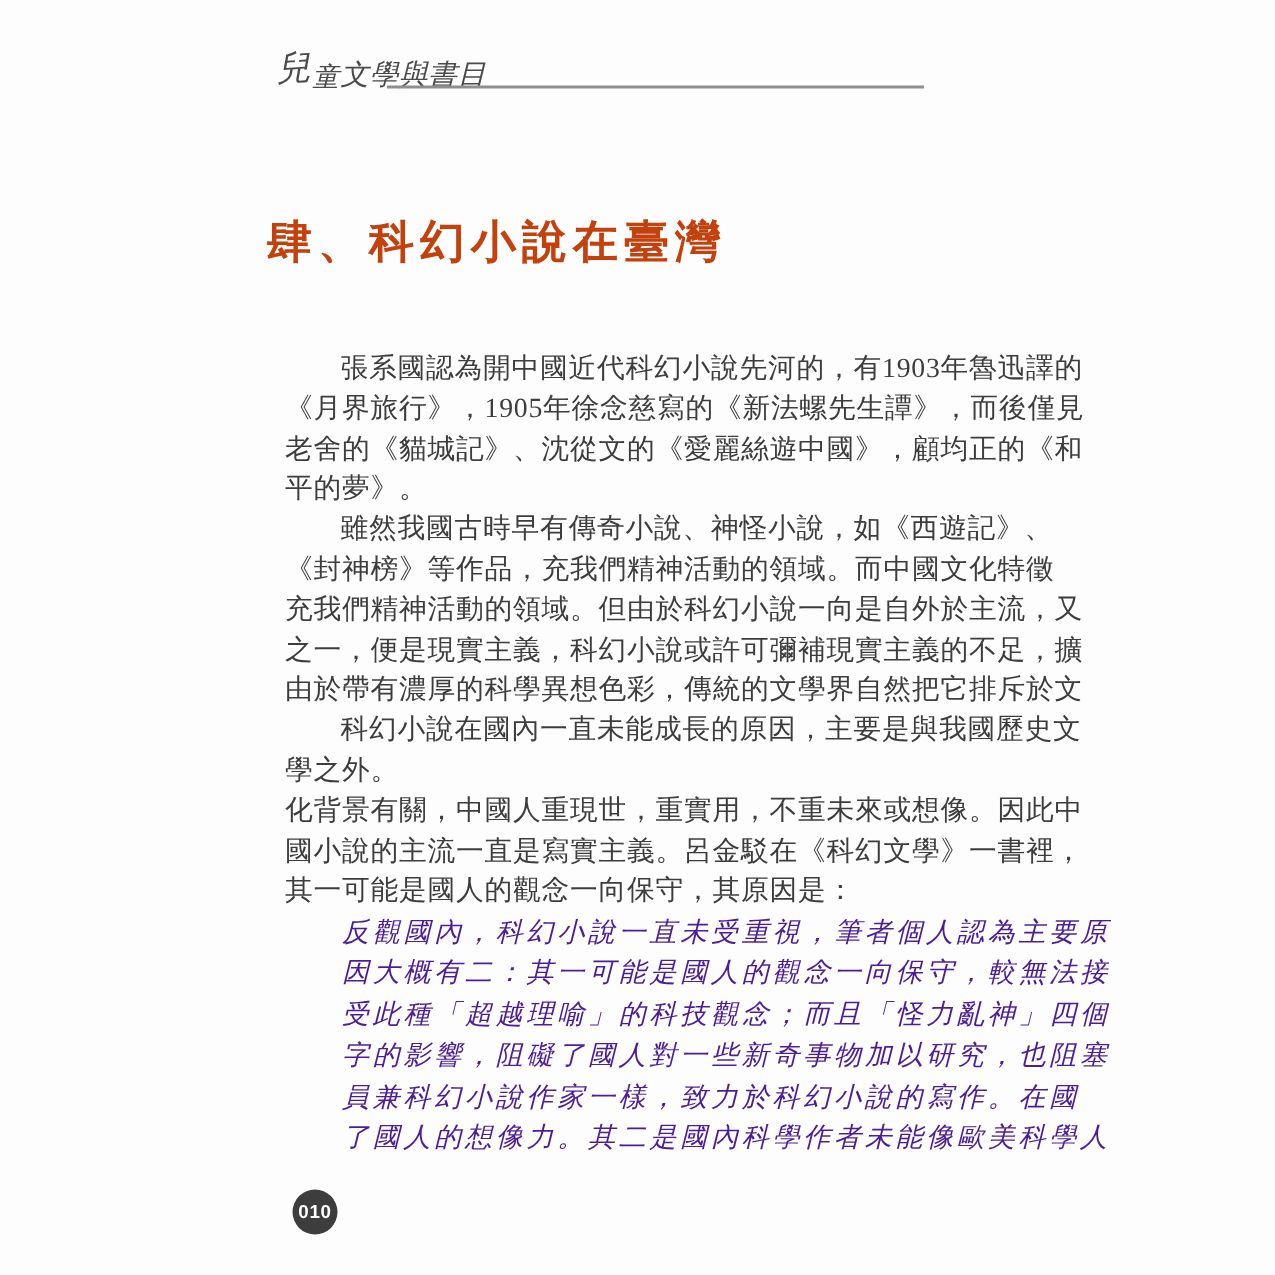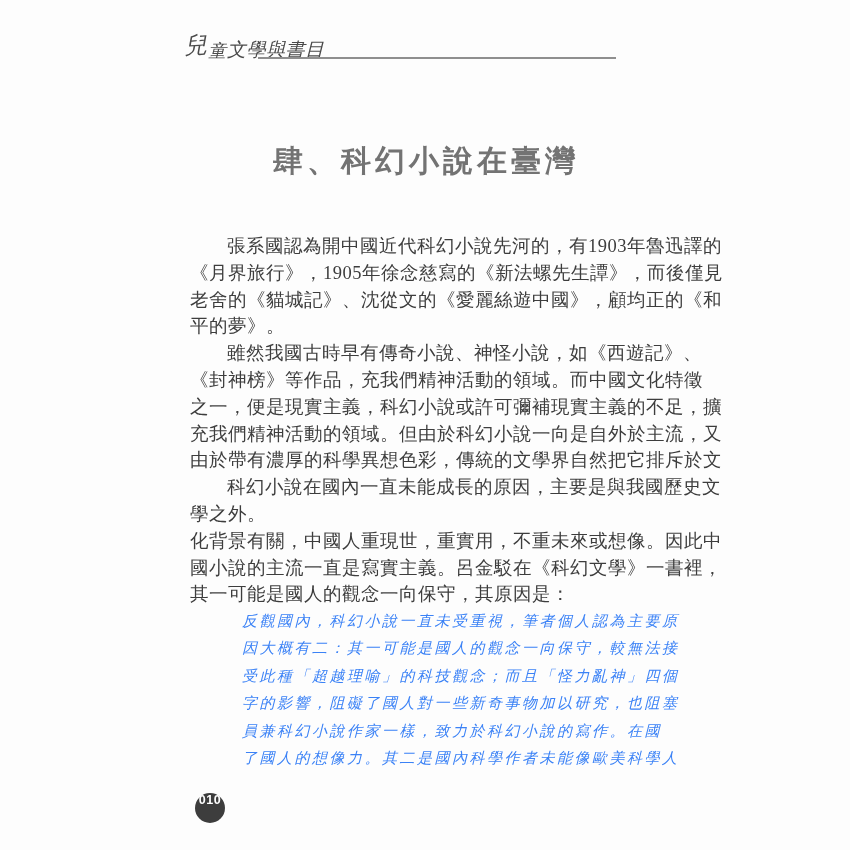--- a/index.html
+++ b/index.html
@@ -30,72 +30,72 @@
     position: absolute;
     left: 258px;
     top: 57px;
     width: 358px;
     height: 1.5px;
     background: #8f8f8f;
   }
   
   .chapter-title {
     position: absolute;
-    left: 190px;
+    left: 178px;
     top: 141px;
     width: 472px;
-    text-align: center;
+    text-align: left;
     font-size: 30px;
     font-weight: 600;
     letter-spacing: 4px;
-    color: #737373;
+    color: #c2410c;
     white-space: nowrap;
   }
   
   .body-text {
     position: absolute;
     left: 190px;
     top: 214px;
     width: 474px;
     font-size: 18.5px;
     line-height: 26.8px;
     letter-spacing: 0.5px;
     margin-top: 19px;
   }
   .body-text .line { white-space: nowrap; }
   .body-text .indent { text-indent: 2em; }
   
   .quote-block {
     position: absolute;
-    left: 242px;
+    left: 228px;
     top: 608px;
     width: 424px;
-    font-size: 15px;
+    font-size: 18px;
     line-height: 27.4px;
     letter-spacing: 2.5px;
     font-style: italic;
-    color: #3b82f6;
+    color: #4c1d95;
   }
   .quote-block .line { white-space: nowrap; }
   
   .page-number {
     position: absolute;
     left: 195px;
     top: 793px;
     width: 30px;
     height: 30px;
     border-radius: 50%;
     background: #3d3d3d;
     color: #ffffff;
     font-family: "Liberation Sans", "DejaVu Sans", sans-serif;
     font-size: 12.5px;
     font-weight: bold;
     letter-spacing: 0.5px;
     display: flex;
-    align-items: flex-start;
+    align-items: center;
     justify-content: center;
   }
 </style>
 </head>
 <body>
 
 <div class="page">
 
   <div class="logo">
     <span class="l1">兒</span><span class="l2">童</span><span class="l3">文學與書目</span>
@@ -104,22 +104,22 @@
 
   <h1 class="chapter-title">肆、科幻小說在臺灣</h1>
 
   <section class="body-text">
     <div class="line indent">張系國認為開中國近代科幻小說先河的，有1903年魯迅譯的</div>
     <div class="line">《月界旅行》，1905年徐念慈寫的《新法螺先生譚》，而後僅見</div>
     <div class="line">老舍的《貓城記》、沈從文的《愛麗絲遊中國》，顧均正的《和</div>
     <div class="line">平的夢》。</div>
     <div class="line indent">雖然我國古時早有傳奇小說、神怪小說，如《西遊記》、</div>
     <div class="line">《封神榜》等作品，充我們精神活動的領域。而中國文化特徵</div>
+    <div class="line">充我們精神活動的領域。但由於科幻小說一向是自外於主流，又</div>
     <div class="line">之一，便是現實主義，科幻小說或許可彌補現實主義的不足，擴</div>
-    <div class="line">充我們精神活動的領域。但由於科幻小說一向是自外於主流，又</div>
     <div class="line">由於帶有濃厚的科學異想色彩，傳統的文學界自然把它排斥於文</div>
     <div class="line indent">科幻小說在國內一直未能成長的原因，主要是與我國歷史文</div>
     <div class="line">學之外。</div>
     <div class="line">化背景有關，中國人重現世，重實用，不重未來或想像。因此中</div>
     <div class="line">國小說的主流一直是寫實主義。呂金駁在《科幻文學》一書裡，</div>
     <div class="line">其一可能是國人的觀念一向保守，其原因是：</div>
   </section>
 
   <blockquote class="quote-block">
     <div class="line">反觀國內，科幻小說一直未受重視，筆者個人認為主要原</div>

